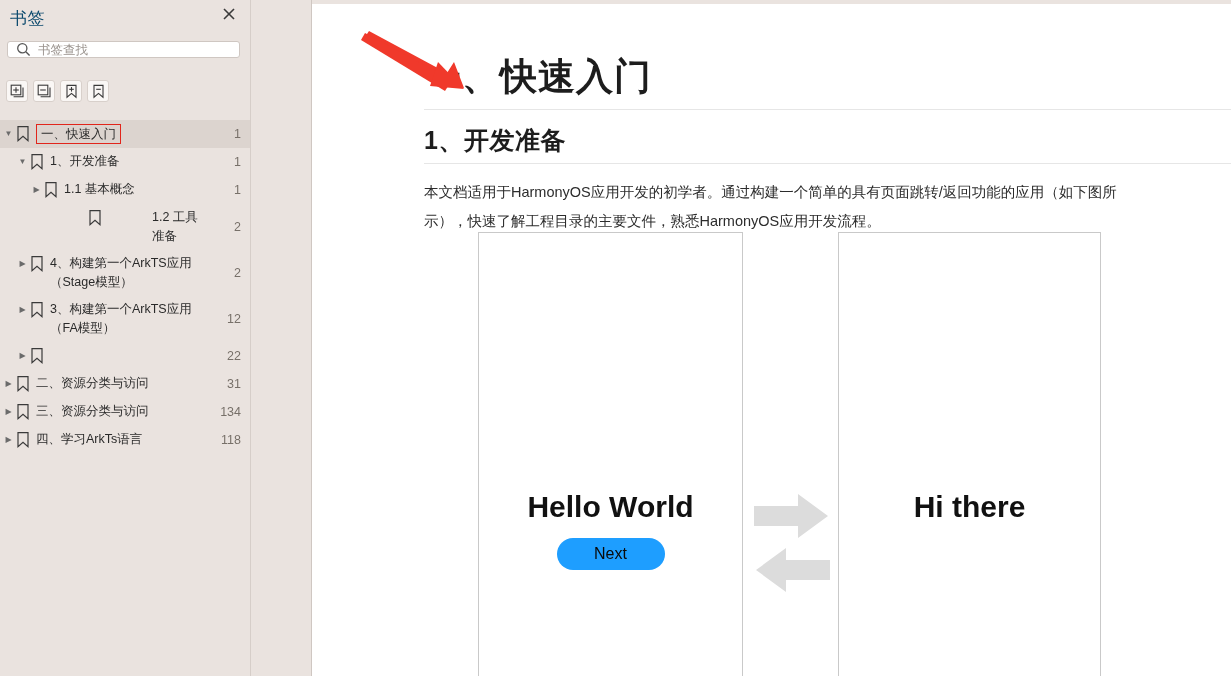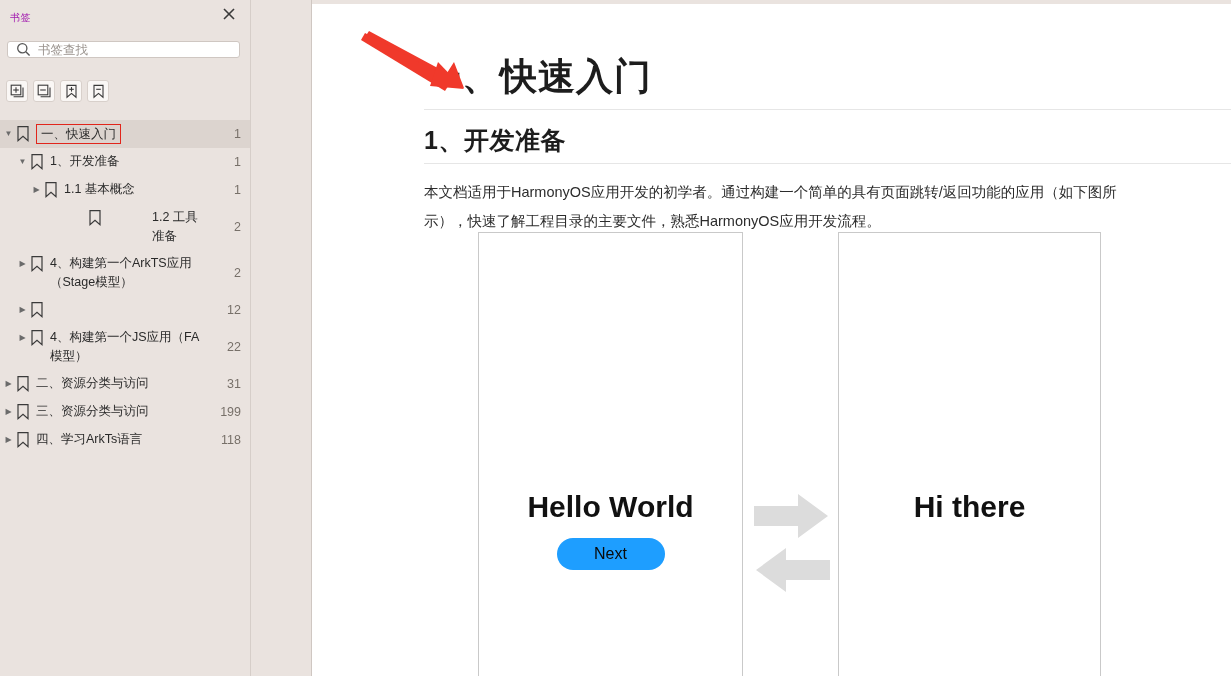--- a/index.html
+++ b/index.html
@@ -30,22 +30,22 @@
     box-sizing: border-box;
     overflow: hidden;
   }
   .panel-header {
     position: relative;
     height: 28px;
     padding: 7px 10px 0 10px;
     box-sizing: border-box;
   }
   .panel-title {
-    font-size: 10px;
-    color: #a21caf;
+    font-size: 17px;
+    color: #0c4a6e;
     letter-spacing: 0.5px;
   }
   .close-btn {
     position: absolute;
     right: 12px;
     top: 5px;
     width: 18px;
     height: 18px;
     cursor: pointer;
   }
@@ -454,32 +454,32 @@
           <span class="row-page">2</span>
         </div>
         <div class="tree-row">
           <div class="row-inner" style="padding-left: 16px;">
             <span class="chev">▶</span>
             <span class="bm-icon">
               <svg width="16" height="18" viewBox="0 0 16 18">
                 <path d="M3,1.6 L13,1.6 L13,15.6 L8,11.2 L3,15.6 Z" fill="none" stroke="#3a3a3a" stroke-width="1.2"></path>
               </svg>
             </span>
+            <span class="row-label">3、构建第一个ArkTS应用（FA模型）</span>
           </div>
           <span class="row-page">12</span>
         </div>
         <div class="tree-row">
           <div class="row-inner" style="padding-left: 16px;">
             <span class="chev">▶</span>
             <span class="bm-icon">
               <svg width="16" height="18" viewBox="0 0 16 18">
                 <path d="M3,1.6 L13,1.6 L13,15.6 L8,11.2 L3,15.6 Z" fill="none" stroke="#3a3a3a" stroke-width="1.2"></path>
               </svg>
             </span>
-            <span class="row-label">4、构建第一个JS应用（FA模型）</span>
           </div>
           <span class="row-page">22</span>
         </div>
         <div class="tree-row">
           <div class="row-inner" style="padding-left: 2px;">
             <span class="chev">▶</span>
             <span class="bm-icon">
               <svg width="16" height="18" viewBox="0 0 16 18">
                 <path d="M3,1.6 L13,1.6 L13,15.6 L8,11.2 L3,15.6 Z" fill="none" stroke="#3a3a3a" stroke-width="1.2"></path>
               </svg>
@@ -491,21 +491,21 @@
         <div class="tree-row">
           <div class="row-inner" style="padding-left: 2px;">
             <span class="chev">▶</span>
             <span class="bm-icon">
               <svg width="16" height="18" viewBox="0 0 16 18">
                 <path d="M3,1.6 L13,1.6 L13,15.6 L8,11.2 L3,15.6 Z" fill="none" stroke="#3a3a3a" stroke-width="1.2"></path>
               </svg>
             </span>
             <span class="row-label">三、资源分类与访问</span>
           </div>
-          <span class="row-page">199</span>
+          <span class="row-page">134</span>
         </div>
         <div class="tree-row">
           <div class="row-inner" style="padding-left: 2px;">
             <span class="chev">▶</span>
             <span class="bm-icon">
               <svg width="16" height="18" viewBox="0 0 16 18">
                 <path d="M3,1.6 L13,1.6 L13,15.6 L8,11.2 L3,15.6 Z" fill="none" stroke="#3a3a3a" stroke-width="1.2"></path>
               </svg>
             </span>
             <span class="row-label">四、学习ArkTs语言</span>

